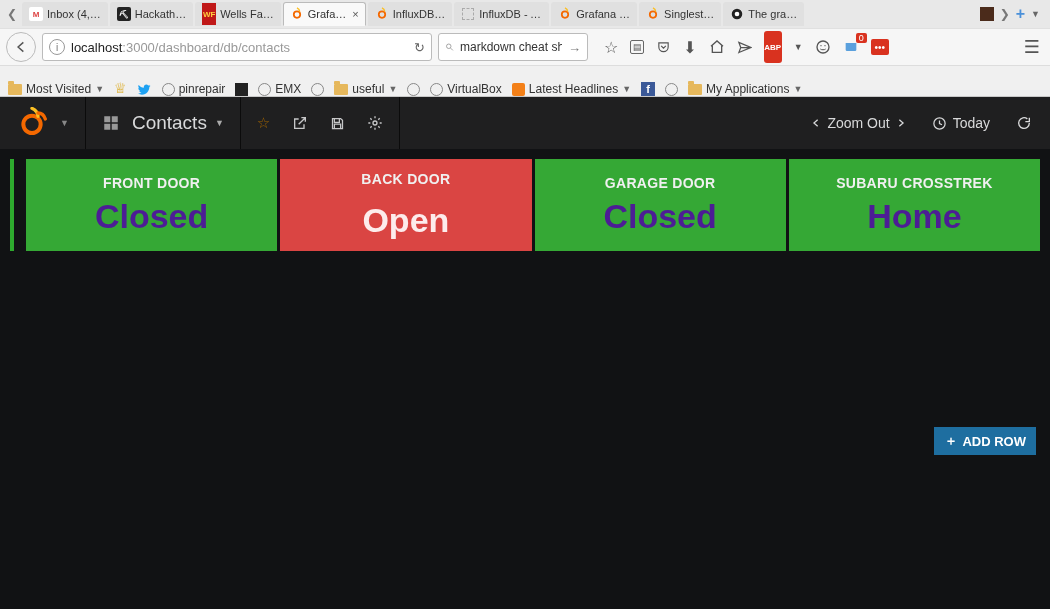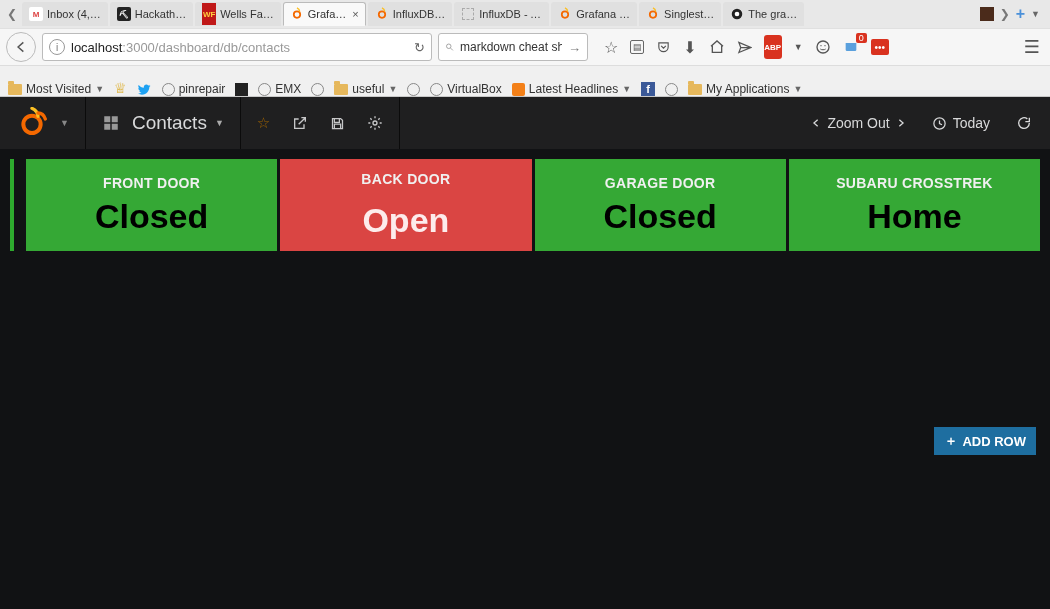--- a/index.html
+++ b/index.html
@@ -22,21 +22,21 @@
   .url-wrap { display:flex; align-items:center; flex:0 0 390px; height:28px; border:1px solid #bbb; border-radius:3px; background:#fff; padding:0 6px; gap:6px; }
   .url-info { width:16px; height:16px; border:1px solid #999; border-radius:50%; display:flex; align-items:center; justify-content:center; font-size:10px; color:#777; }
   .url-text { font-size:13px; color:#999; white-space:nowrap; overflow:hidden;}
   .url-text .dark { color:#222; }
   .url-reload { margin-left:auto; color:#666; font-size:13px; }
   .search-wrap { display:flex; align-items:center; flex:0 0 150px; height:28px; border:1px solid #bbb; border-radius:3px; background:#fff; padding:0 6px; gap:6px; }
   .search-wrap input { border:none; outline:none; font-size:12px; width:100%; color:#333; background:transparent;}
   .search-go { color:#777; font-size:13px;}
   .chrome-icons { display:flex; align-items:center; gap:12px; margin-left:10px; color:#555; flex: 1; justify-content: space-between;}
   .chrome-icons span, .chrome-icons div { display:flex; align-items:center; justify-content:center;}
-  .abp { background:#d9321f; color:#fff; font-size:8px; font-weight:bold; border-radius:3px; width:18px; height:24px; }
+  .abp { background:#d9321f; color:#fff; font-size:8px; font-weight:bold; border-radius:3px; width:18px; height:32px; }
   .pocket { position:relative; }
   .pocket .badge { position:absolute; top:-6px; right:-8px; background:#d9321f; color:#fff; font-size:9px; padding:0 3px; border-radius:2px; }
   .lp { background:#d9321f; color:#fff; font-size:10px; width:18px; height:16px; border-radius:2px; display:flex; align-items:center; justify-content:center;}
   .hamburger { margin-left:auto; font-size:18px; color:#555; padding-right:4px;}
   
   .bmbar { display:flex; align-items:flex-end; gap:10px; height:30px; padding:0 8px; font-size:12px; color:#333; background:#f0f0f0;}
   .bm { display:flex; align-items:center; gap:4px; white-space:nowrap; }
   .bm .caret { font-size:9px; color:#666; }
   .folder-ico { width:14px; height:11px; background:#e6b85c; border-radius:1px; position:relative; }
   .folder-ico::before { content:""; position:absolute; top:-3px; left:0; width:6px; height:3px; background:#e6b85c; border-radius:1px 1px 0 0;}
@@ -55,21 +55,21 @@
   .gf-tool { color:#c6c7c8; font-size:15px; }
   .gf-tool.star { color:#a06400; }
   .gf-time { display:flex; align-items:center; color:#d8d9da; font-size:14px; gap:26px; padding:0 18px;}
   .gf-time .seg { display:flex; align-items:center; gap:6px; }
   .gf-panels { display:flex; gap:12px; padding:10px 10px 0 10px; }
   .gf-sliver { width:4px; align-self:stretch; background:#2ea92e; height:92px;}
   .panel { flex:1; height:92px; display:flex; flex-direction:column; align-items:center; justify-content:center; gap:6px; color:#fff;}
   .panel.green { background:#35a835; }
   .panel.red { background:#da4543; }
   .panel-title { font-size:14px; font-weight:bold; letter-spacing:0.3px; color: #f0f0f0;}
-  .panel-value { font-size:34px; font-weight:bold; color:#000000;}
+  .panel-value { font-size:34px; font-weight:bold; color:#4c1d95;}
   .panel.red .panel-value { color:#fdecec;margin-top:8px;}
   .add-row { position:absolute; right:14px; top:330px; background:#1e6ea0; color:#fff; font-size:13px; font-weight:bold; padding:5px 10px; display:flex; align-items:center; gap:5px; cursor:pointer; }
   .add-row .plus { font-size:13px; }
 
   svg { display:block; }
 </style>
 </head>
 <body>
 
 <div class="browser-chrome">

